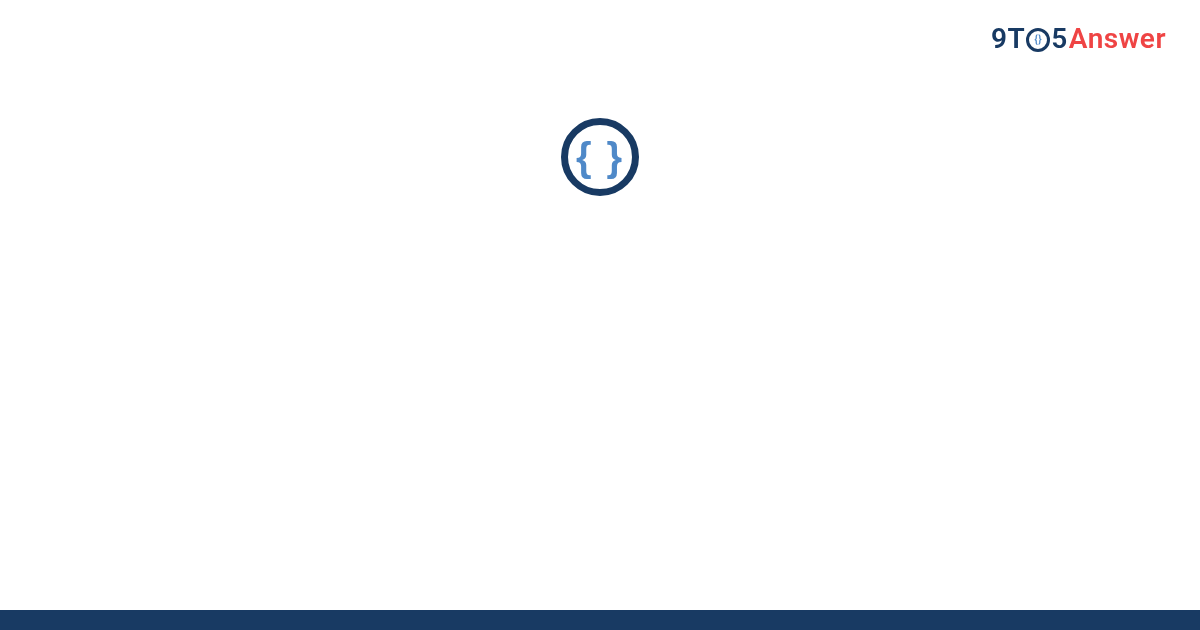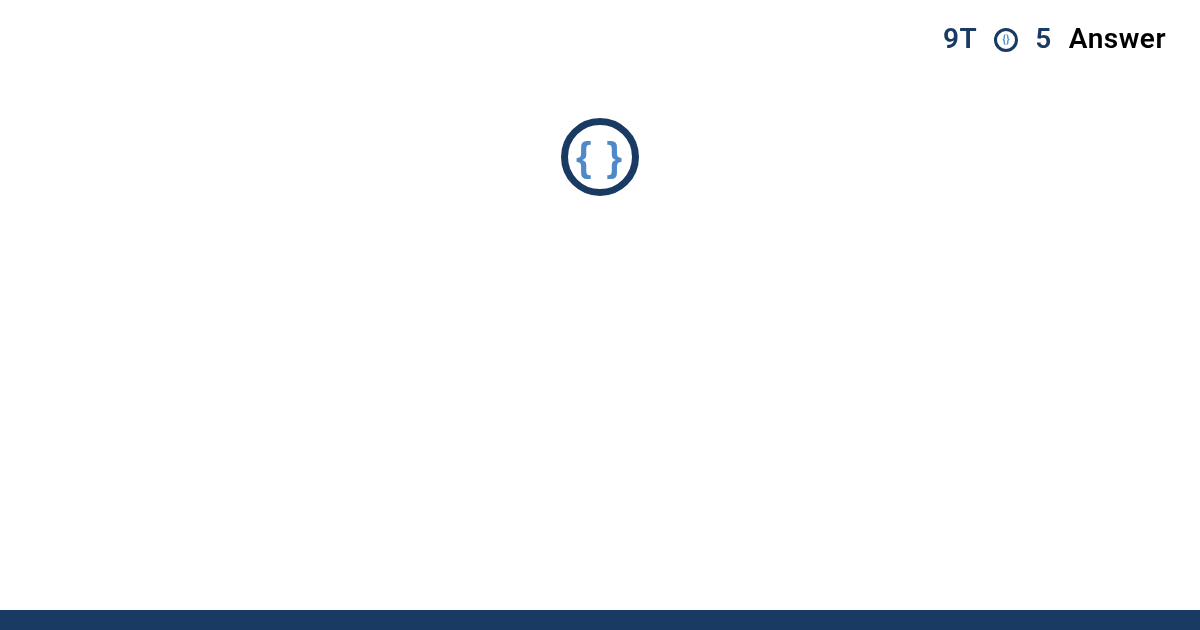--- a/index.html
+++ b/index.html
@@ -1,15 +1,15 @@
 <!DOCTYPE html>
 <html><head>
 <meta charset="utf-8">
 <style>
-  * { margin: 0; padding: 0; box-sizing: border-box; gap: 16px; }
+  * { margin: 0; padding: 0; box-sizing: border-box; }
   html, body { width: 1200px; height: 630px; overflow: hidden; }
   body {
     font-family: -apple-system, BlinkMacSystemFont, "Segoe UI", Roboto, "Helvetica Neue", Arial, sans-serif;
     background: #ffffff;
     position: relative;
   }
 
   
   .brand {
     position: absolute;
@@ -35,21 +35,21 @@
     position: relative;
     top: 1px;
   }
   .brand .brand-o-inner {
     font-size: 10px;
     color: #4f89c8;
     font-weight: 700;
     line-height: 1;
   }
   .brand .seg-5 { color: #183a63; }
-  .brand .seg-answer { color: #000000; font-weight: 600; margin-left: 1px; }
+  .brand .seg-answer { color: #ef4444; font-weight: 600; margin-left: 1px; }
 
   
   .center {
     position: absolute;
     top: 118px;
     left: 0;
     right: 0;
     display: flex;
     flex-direction: column;
     align-items: center;

